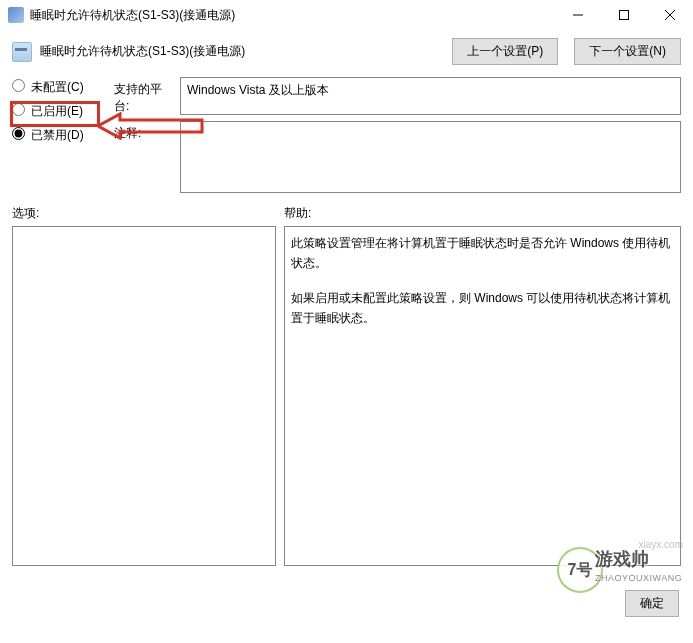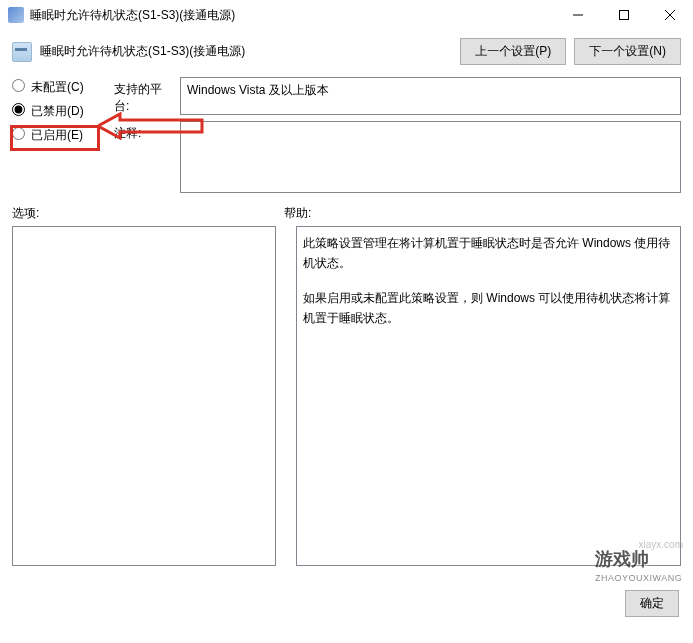--- a/index.html
+++ b/index.html
@@ -47,21 +47,21 @@
       border: 1px solid #9bb8d3;
       border-radius: 2px;
       position: relative;
     }
     .header-icon::after{
       content:"";
       position:absolute; left:2px; top:5px; width:12px; height:3px;
       background:#5a7fa6;
     }
     .header-text { font-size: 12px; }
-    .header-buttons { margin-left: auto; display: flex; gap: 8px; }
+    .header-buttons { margin-left: auto; display: flex; gap: 16px; }
     .std-btn {
       padding: 4px 14px;
       border: 1px solid #adadad;
       background: #e1e1e1;
       font-size: 12px;
       cursor: pointer;
     }
 
     .config-area {
       display: flex;
@@ -121,21 +121,21 @@
     .lower-labels {
       display: flex;
       padding: 6px 12px 4px 12px;
     }
     .lbl-options { width: 272px; }
     .lbl-help { }
 
     .lower-panes {
       display: flex;
       padding: 0 12px;
-      gap: 20px;
+      gap: 8px;
       height: 340px;
     }
     .pane {
       border: 1px solid #828790;
       background: #fff;
       padding: 6px 6px;
       overflow: auto;
       font-size: 12px;
       line-height: 1.7;
     }
@@ -215,27 +215,27 @@
   </div>
 </div>
 
 <div class="config-area">
   <div class="radio-col">
     <label class="radio-row">
       <input type="radio" name="cfg" style="">
       <span>未配置(C)</span>
     </label>
     <label class="radio-row">
-      <input type="radio" name="cfg" checked="" style="">
-      <span>已禁用(D)</span>
-    </label>
-    <label class="radio-row">
       <input type="radio" name="cfg" style="">
       <span>已启用(E)</span>
       <span class="highlight-box"></span>
+    </label>
+    <label class="radio-row">
+      <input type="radio" name="cfg" checked="" style="">
+      <span>已禁用(D)</span>
     </label>
   </div>
 
   <div class="right-col">
     <div class="field-row">
       <div class="field-label">支持的平台:</div>
       <div class="platform-box">
         <span>Windows Vista 及以上版本</span>
       </div>
     </div>
@@ -262,15 +262,16 @@
     <p class="help-p">如果启用或未配置此策略设置，则 Windows 可以使用待机状态将计算机置于睡眠状态。</p>
   </div>
 </div>
 
 <div class="footer">
   <button class="std-btn">确定</button>
 </div>
 
 <div class="watermark">
   <span class="wm-url">xiayx.com</span>
+  <div class="wm-circle">7号</div>
   <div class="wm-text">游戏帅</div>
   <div class="wm-sub">ZHAOYOUXIWANG</div>
 </div>
 
 </body></html>

